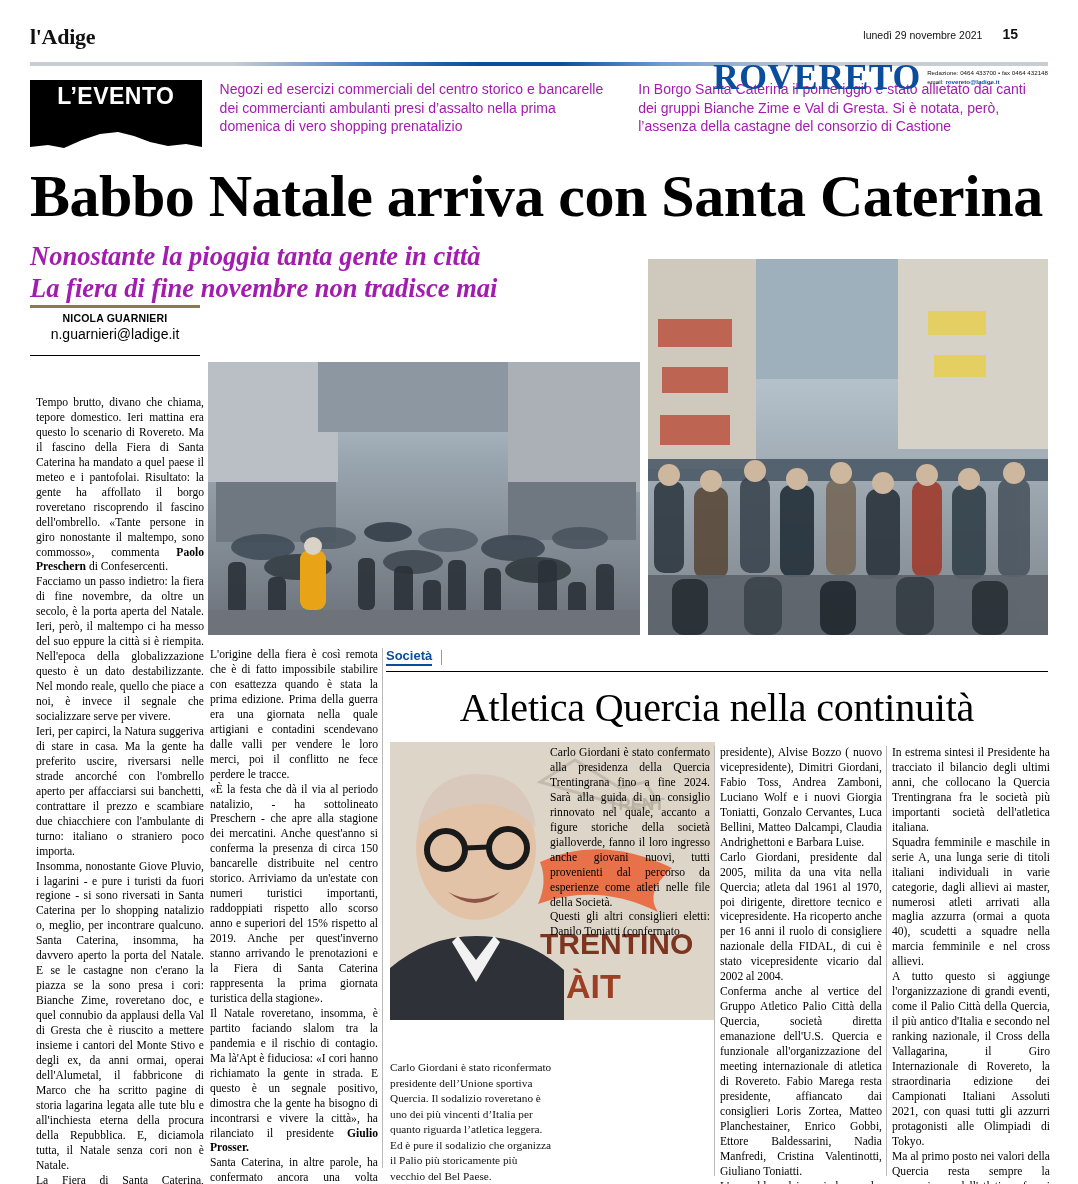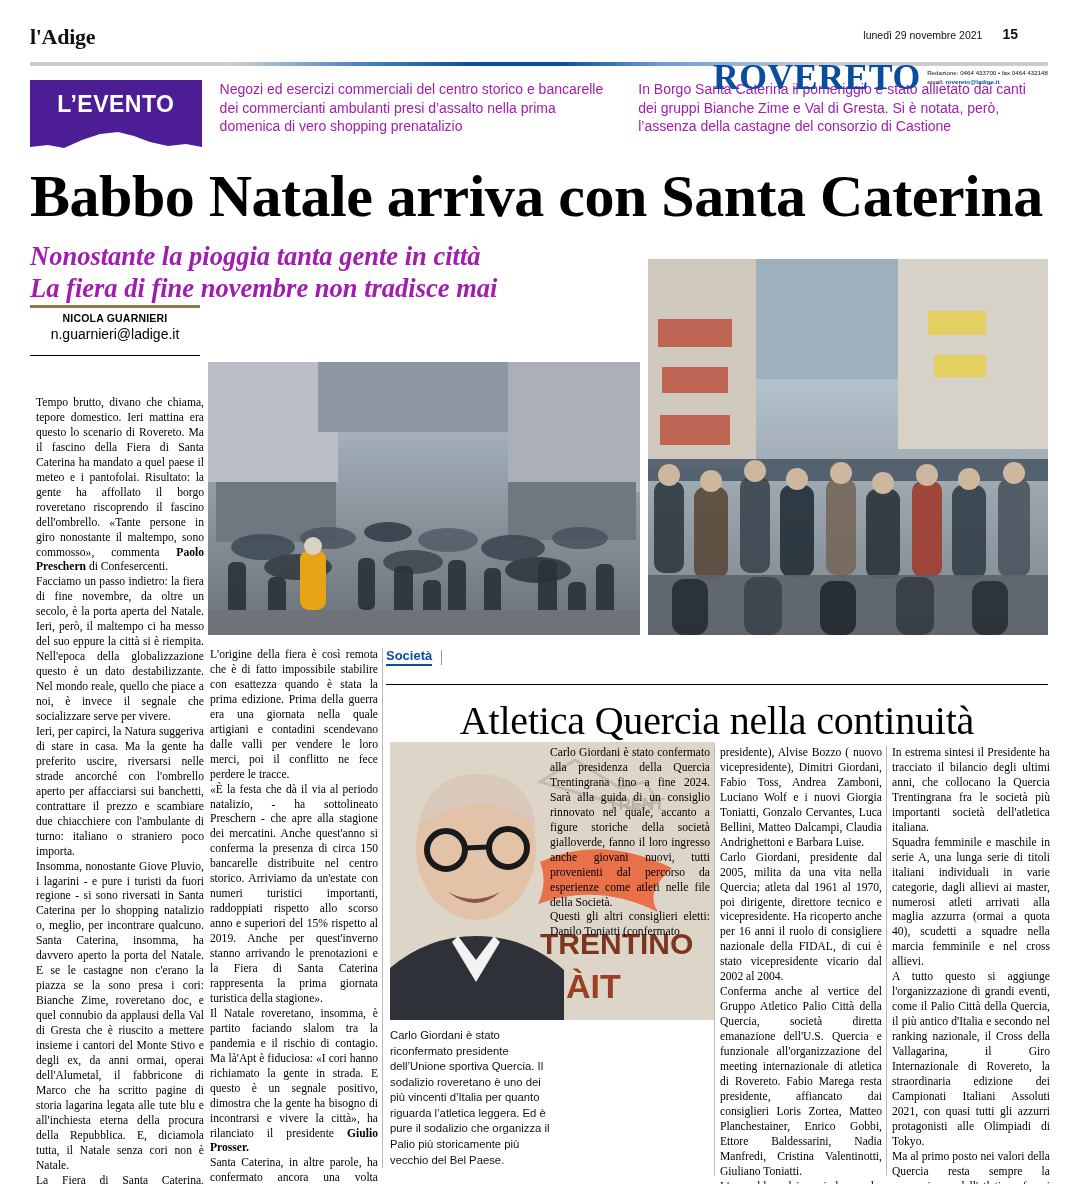--- a/index.html
+++ b/index.html
@@ -43,22 +43,22 @@
   .mast-page { font-family:"Liberation Sans", sans-serif; font-size:14px; font-weight:700; color:#111; }
 
   .mast-rule {
     height:4px; margin-top:6px;
     background:linear-gradient(to right,#c9cdd2 0%,#c9cdd2 20%,#4b7fc0 33%,#0a4d9c 44%,#0a4d9c 52%,#6f9bd0 62%,#c9cdd2 78%,#c9cdd2 100%);
   }
 
   
   .eventrow { display:flex; gap:18px; margin-top:14px; height:72px; }
   .evt-badge {
-    width:178px; position:relative; background:#4c1d95; overflow:hidden;
-    display:flex; align-items:flex-start; justify-content:center; padding-top:11px;
+    width:178px; position:relative; background:#000000; overflow:hidden;
+    display:flex; align-items:flex-start; justify-content:center; padding-top:3px;
   }
   .evt-badge span {
     font-family:"Liberation Sans", sans-serif; font-weight:700; font-size:23px;
     color:#fff; letter-spacing:0.5px;
   }
   .evt-badge .torn {
     position:absolute; left:0; right:0; bottom:0; height:22px;
   }
   .evt-col {
     font-family:"Liberation Sans", sans-serif;
@@ -116,40 +116,40 @@
   .bodytext p { margin:0; }
   .bodytext b { font-weight:700; }
 
   .col1 { position:absolute; left:36px; top:396px; width:168px; }
   .col2 { position:absolute; left:210px; top:648px; width:168px; }
 
   
   .art2 { position:absolute; left:386px; top:648px; width:662px; }
   .art2-kicker {
     display:flex; align-items:center; gap:9px;
-    border-bottom:1px solid #000; padding-bottom:18px;
+    border-bottom:1px solid #000; padding-bottom:5px;
   }
   .art2-kicker .k {
     font-family:"Liberation Sans", sans-serif; font-weight:700; font-size:13px;
     color:#0a4d9c; border-bottom:2px solid #0a4d9c; padding-bottom:1px;
   }
   .art2-kicker .sep { width:1px; height:15px; background:#999; }
   .art2-kicker .d {
     font-family:"Liberation Sans", sans-serif; font-size:12.4px; color:#111;
   }
   .art2-head {
     font-family:"Liberation Serif", serif;
     font-size:40px; font-weight:400; line-height:1.08;
     letter-spacing:-0.2px; margin-top:14px; text-align:center; color:#000;
     white-space:nowrap;
   }
 
   .cap {
-    position:absolute; left:390px; top:1028px; width:162px;
-    font-family:Liberation Sans, sans-serif; font-size:11.3px; line-height:1.38; color:#111;
+    position:absolute; left:390px; top:1060px; width:162px;
+    font-family:Liberation Serif, serif; font-size:11.3px; line-height:1.38; color:#111;
   }
   .col3 { position:absolute; left:550px; top:746px; width:160px; }
   .col4 { position:absolute; left:720px; top:746px; width:162px; }
   .col5 { position:absolute; left:892px; top:746px; width:158px; }
 
   .vline { position:absolute; width:1px; background:#b9b9b9; }
 </style>
 </head>
 <body>
 

